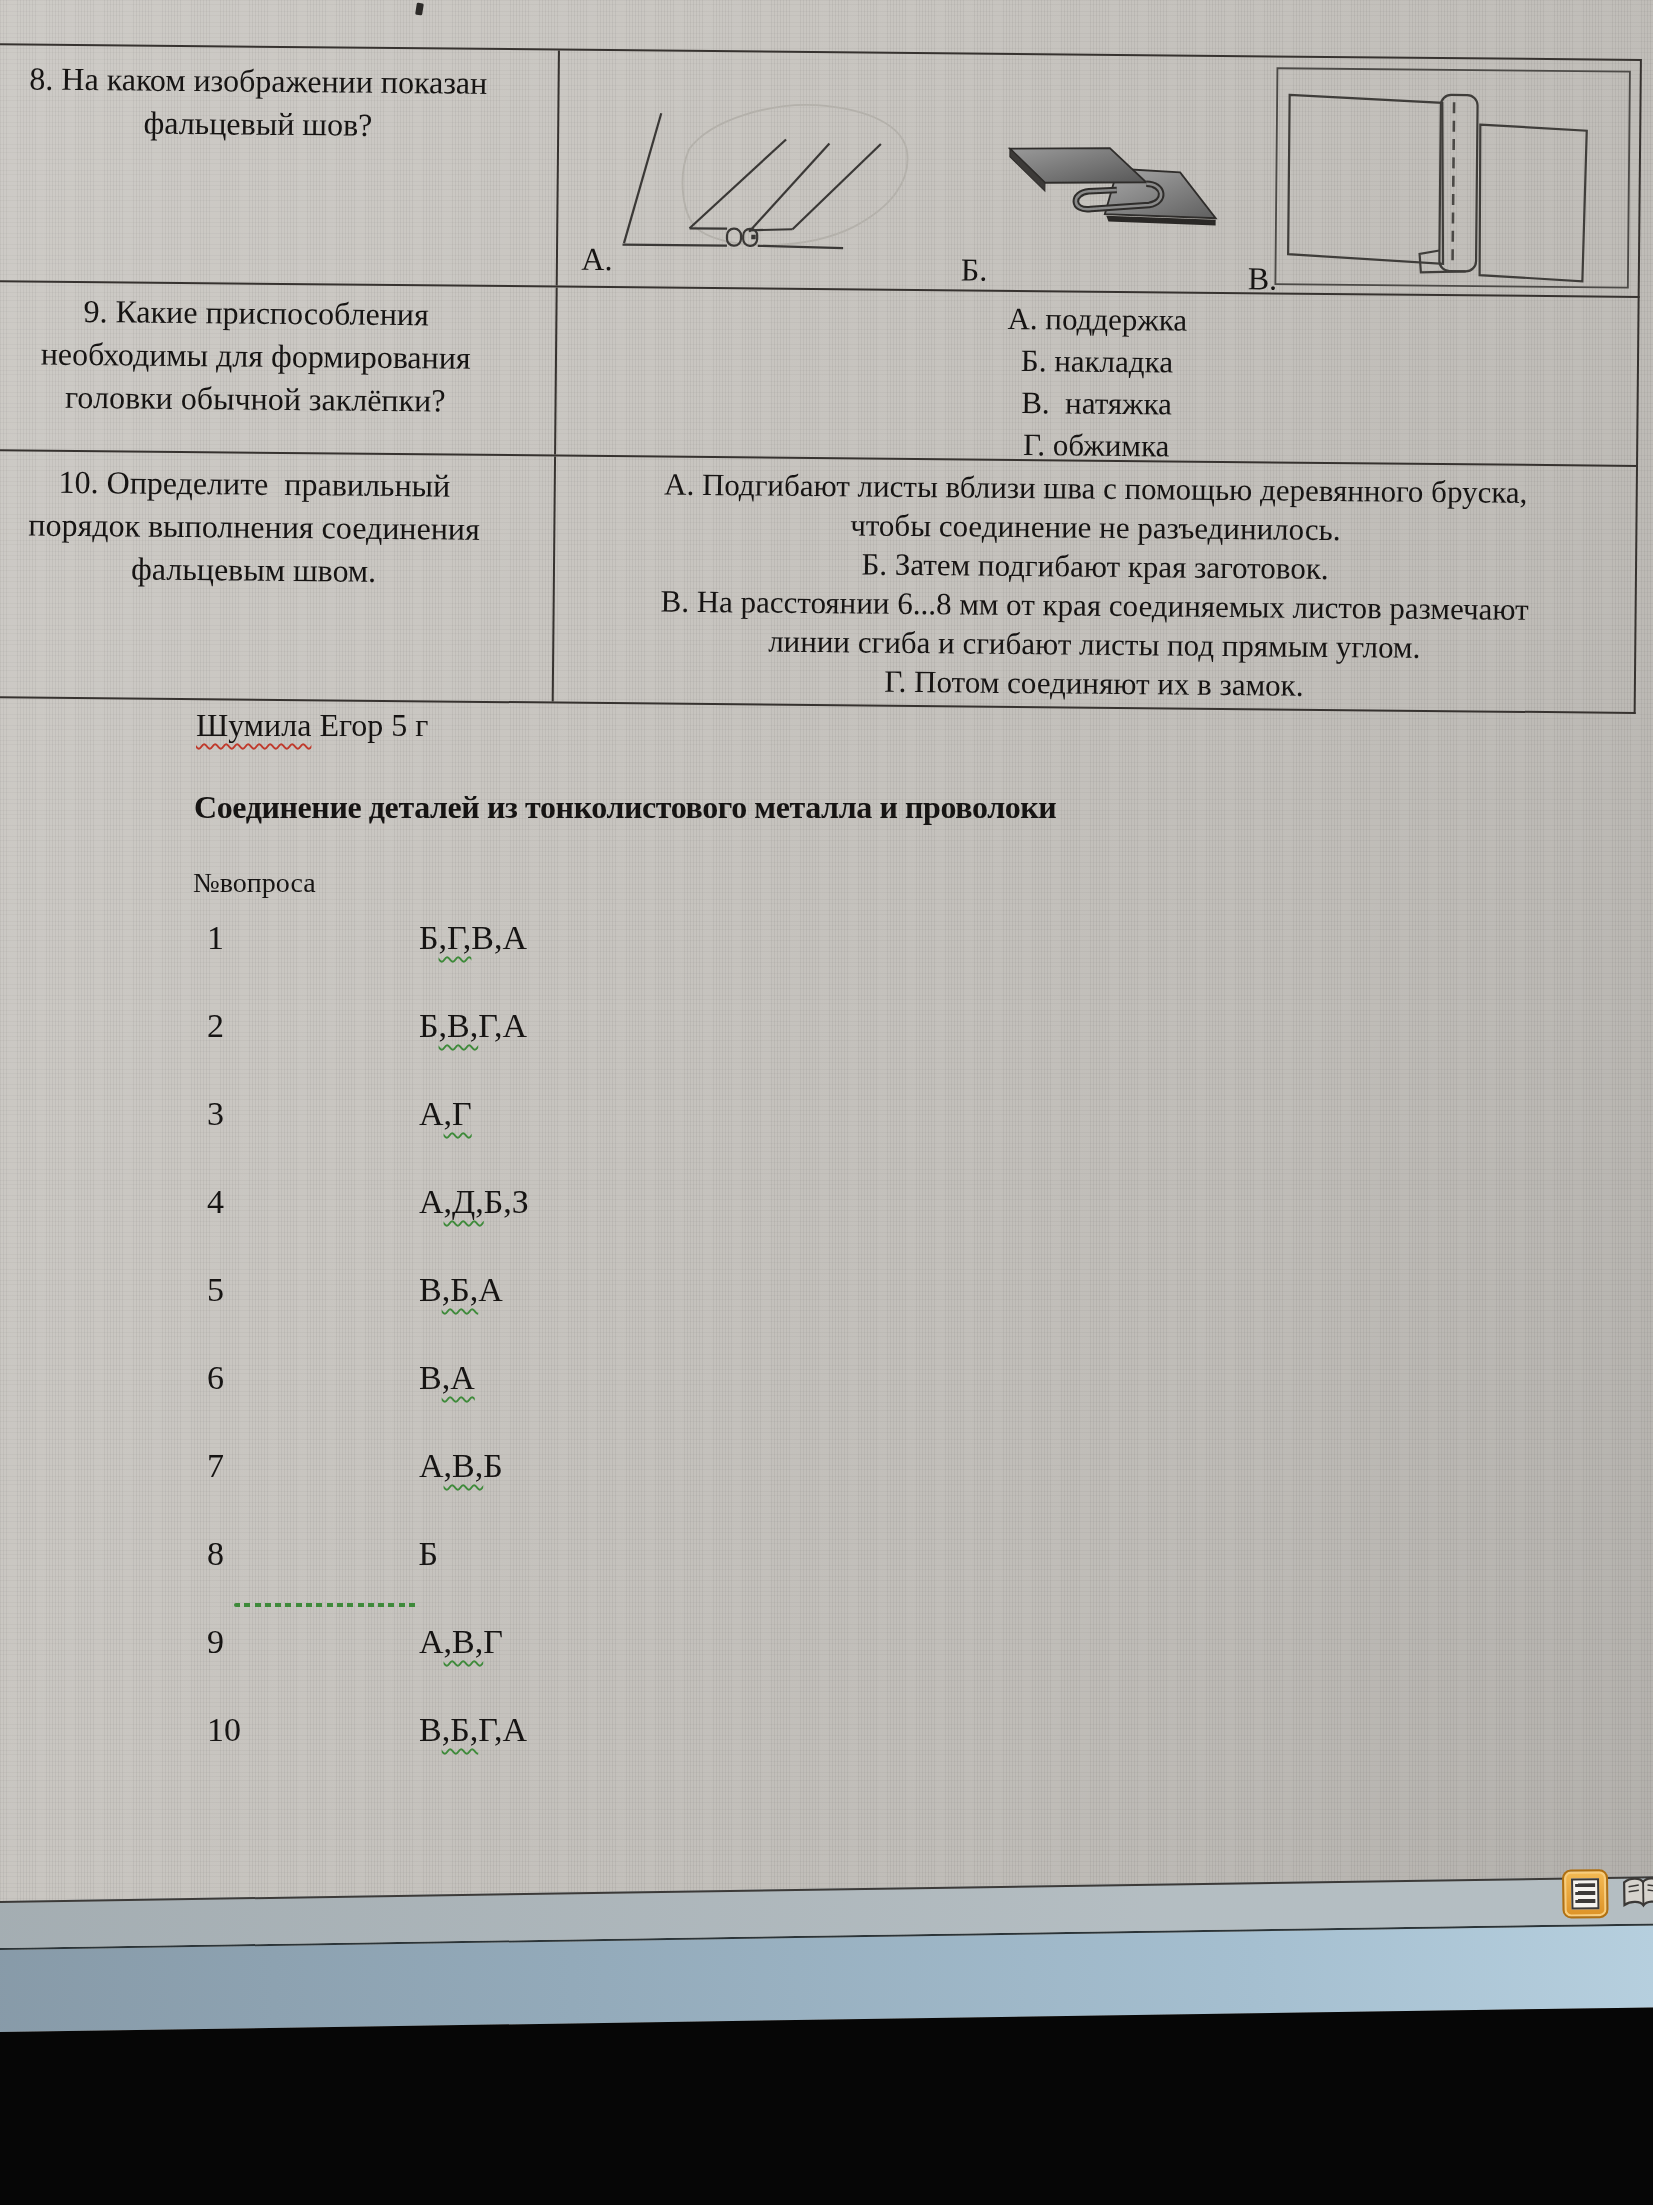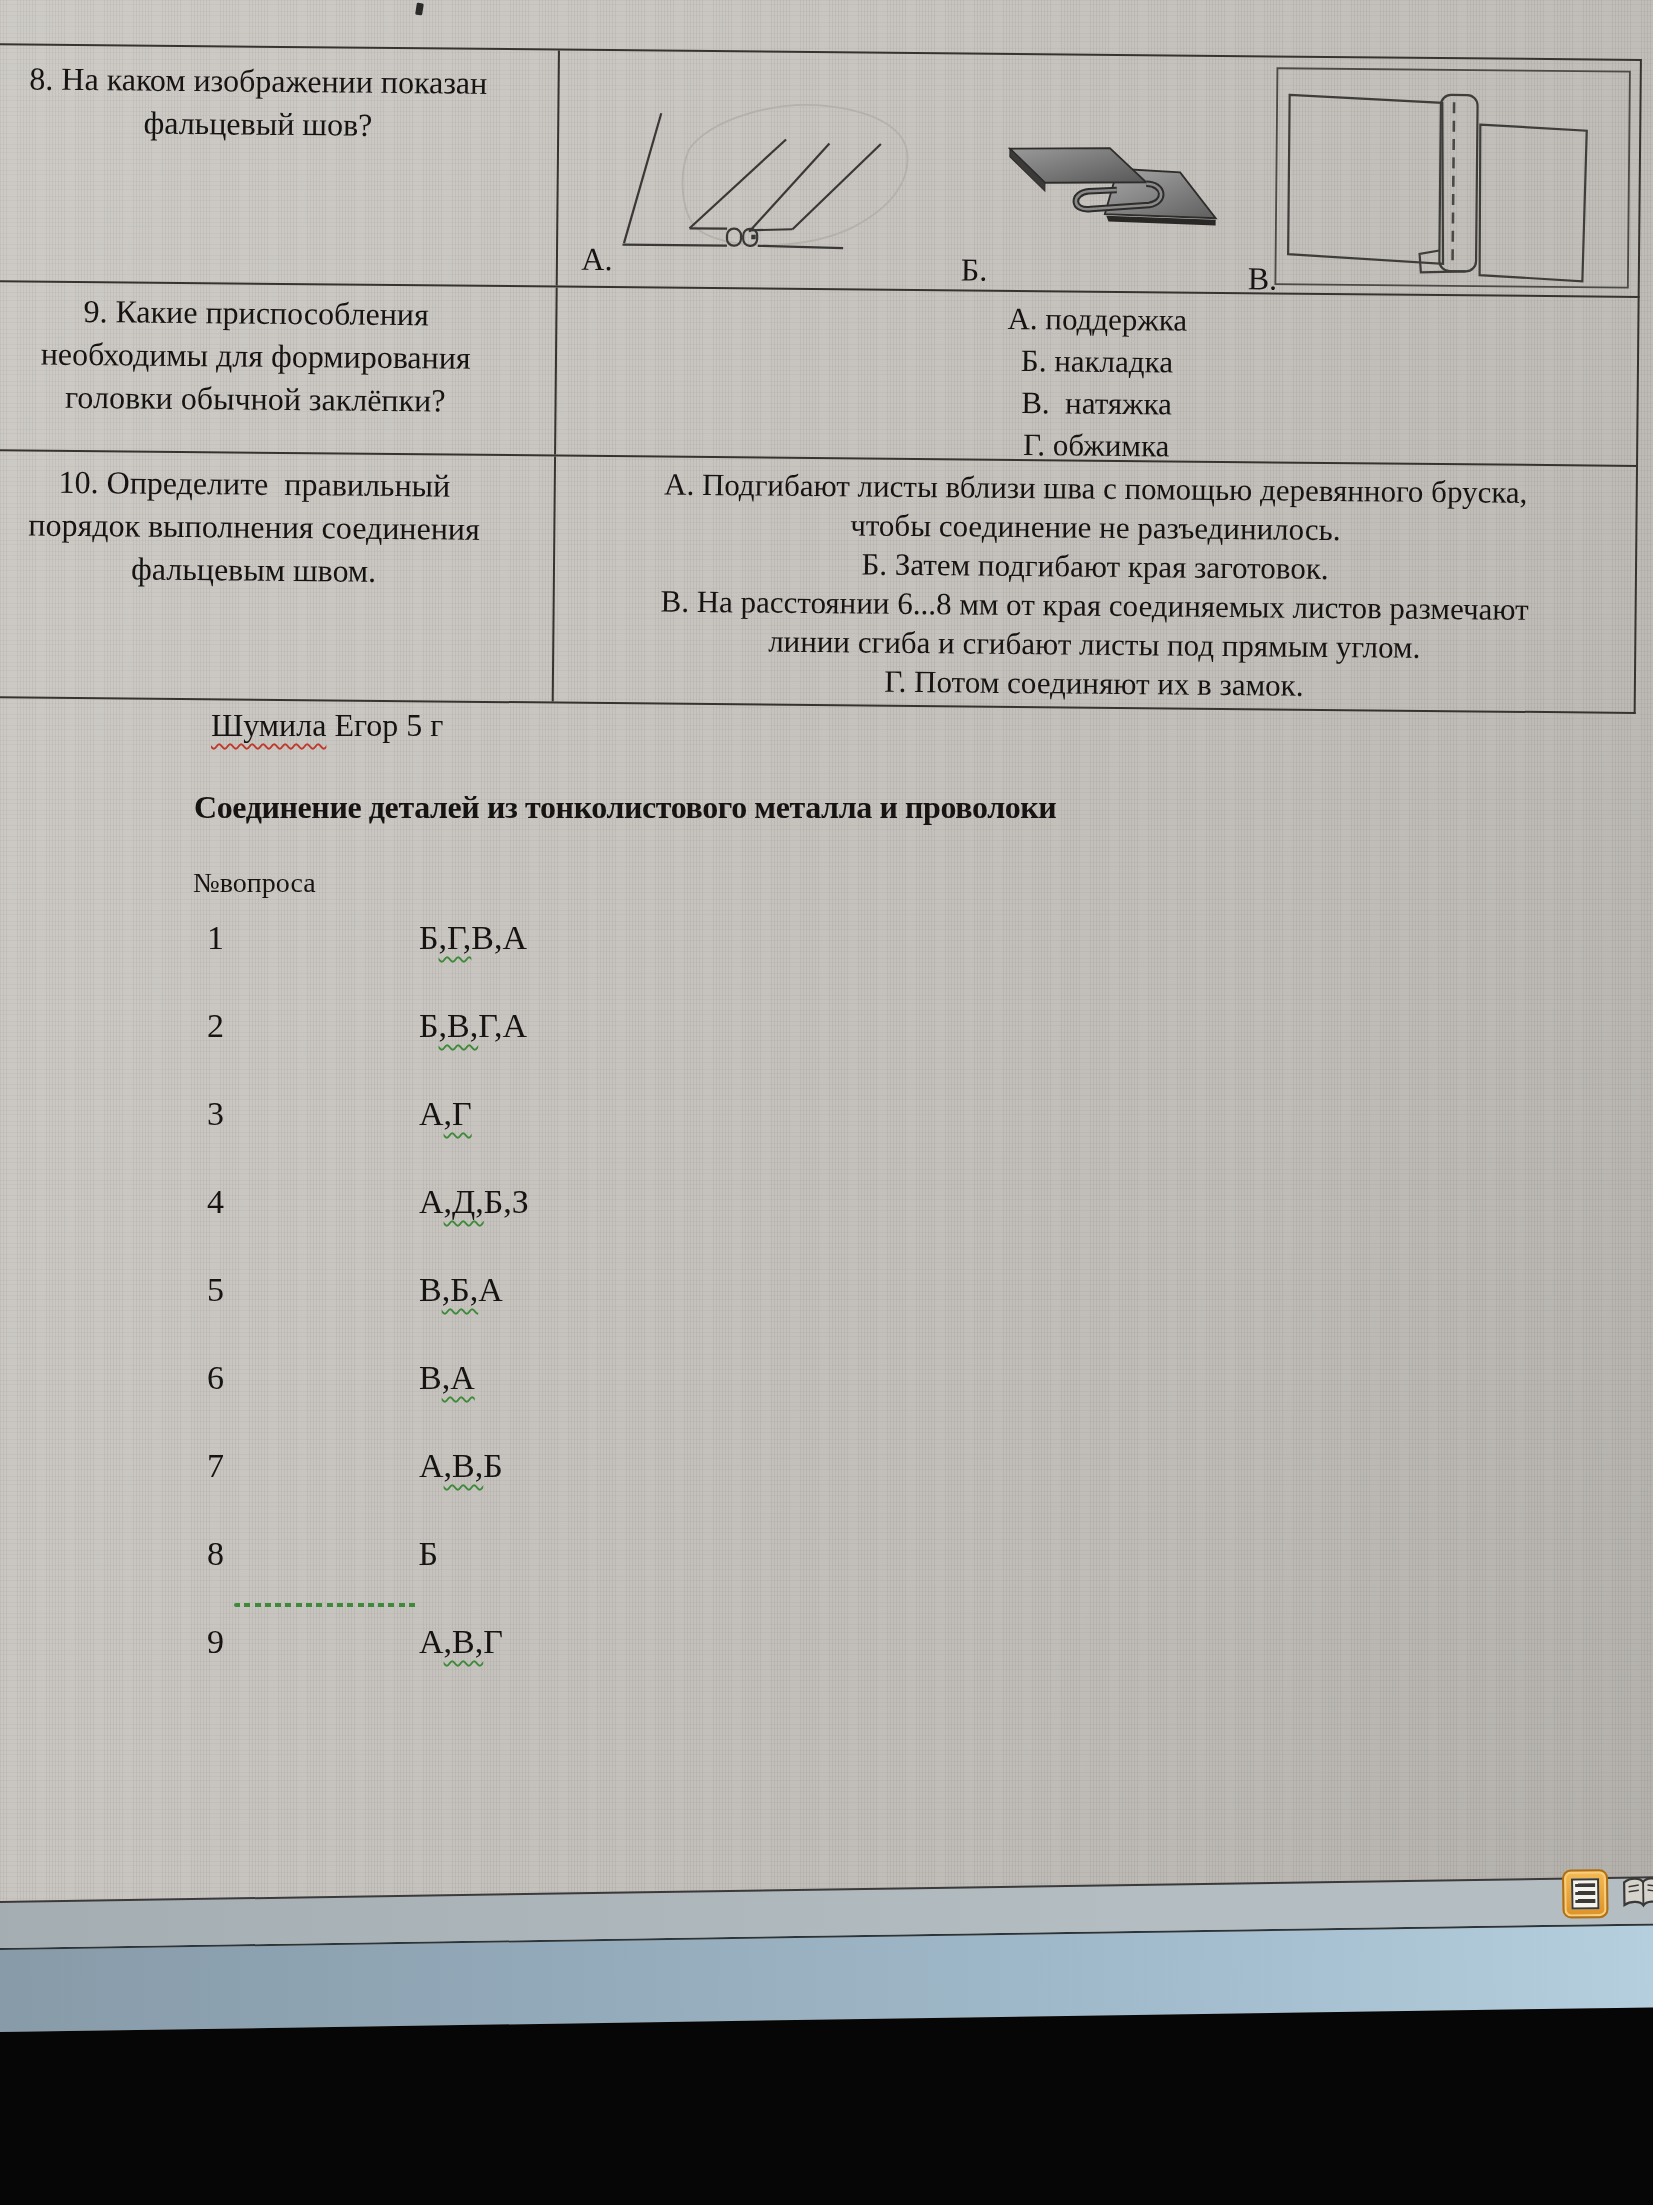--- a/index.html
+++ b/index.html
@@ -43,21 +43,21 @@
   .img-label { position:absolute; font-size:32px; }
   .label-a { left:23.5px;  top:190px; }
   .label-b { left:403px; top:197px; }
   .label-v { left:690px; top:203px; }
   .seam-svg { position:absolute; }
   .seam-a { left:60px;  top:13.2px;  width:353px; height:221px; }
   .seam-b { left:447px; top:82px; width:215px; height:94px; }
   .seam-v { left:715px; top:1.5px;   width:368px; height:235px; }
 
   
-  .student-line { position:absolute; left:196px; top:707px; font-size:32px;margin-left:15px; }
+  .student-line { position:absolute; left:196px; top:707px; font-size:32px; }
   .doc-title    { position:absolute; left:194px; top:789px; font-size:32px; font-weight:bold; letter-spacing:-0.4px;text-align:right; }
   .list-header  { position:absolute; left:193px; top:867px; font-size:28px; }
   .ans-list     { position:absolute; left:0; top:919px; width:1654px; }
   .ans-row { display:flex; align-items:baseline; height:88px; padding-left:207px; font-size:34px; }
   .num  { width:212px; flex:none; }
   .num8 { width:26.5px;  flex:none; }
   .gap-squiggle {
     width:185px; height:3.7px; flex:none; align-self:flex-end; margin-bottom:16px; border-radius:2.2px;
     background:repeating-linear-gradient(90deg,#3e8a3a 0 5.9px, rgba(0,0,0,0) 5.9px 10.3px);
   }
@@ -238,20 +238,24 @@
       </div>
       <div class="ans-row">
         <span class="num num8">8</span>
         <span class="gap-squiggle"></span>
         <span class="ans"><span>Б</span></span>
       </div>
       <div class="ans-row">
         <span class="num">9</span>
         <span class="ans"><span>А</span><span class="wavy-green">,В,</span><span>Г</span></span>
       </div>
+      <div class="ans-row">
+        <span class="num">10</span>
+        <span class="ans"><span>В</span><span class="wavy-green">,Б,</span><span>Г,А</span></span>
+      </div>
     </div>
 
     <div class="bottom-chrome">
       <div class="scroll-strip">
         <div class="view-buttons">
           <div class="vbtn vbtn-active">
             <div class="lines-icon">
                 <div class="bars"></div>
               </div>
           </div>

